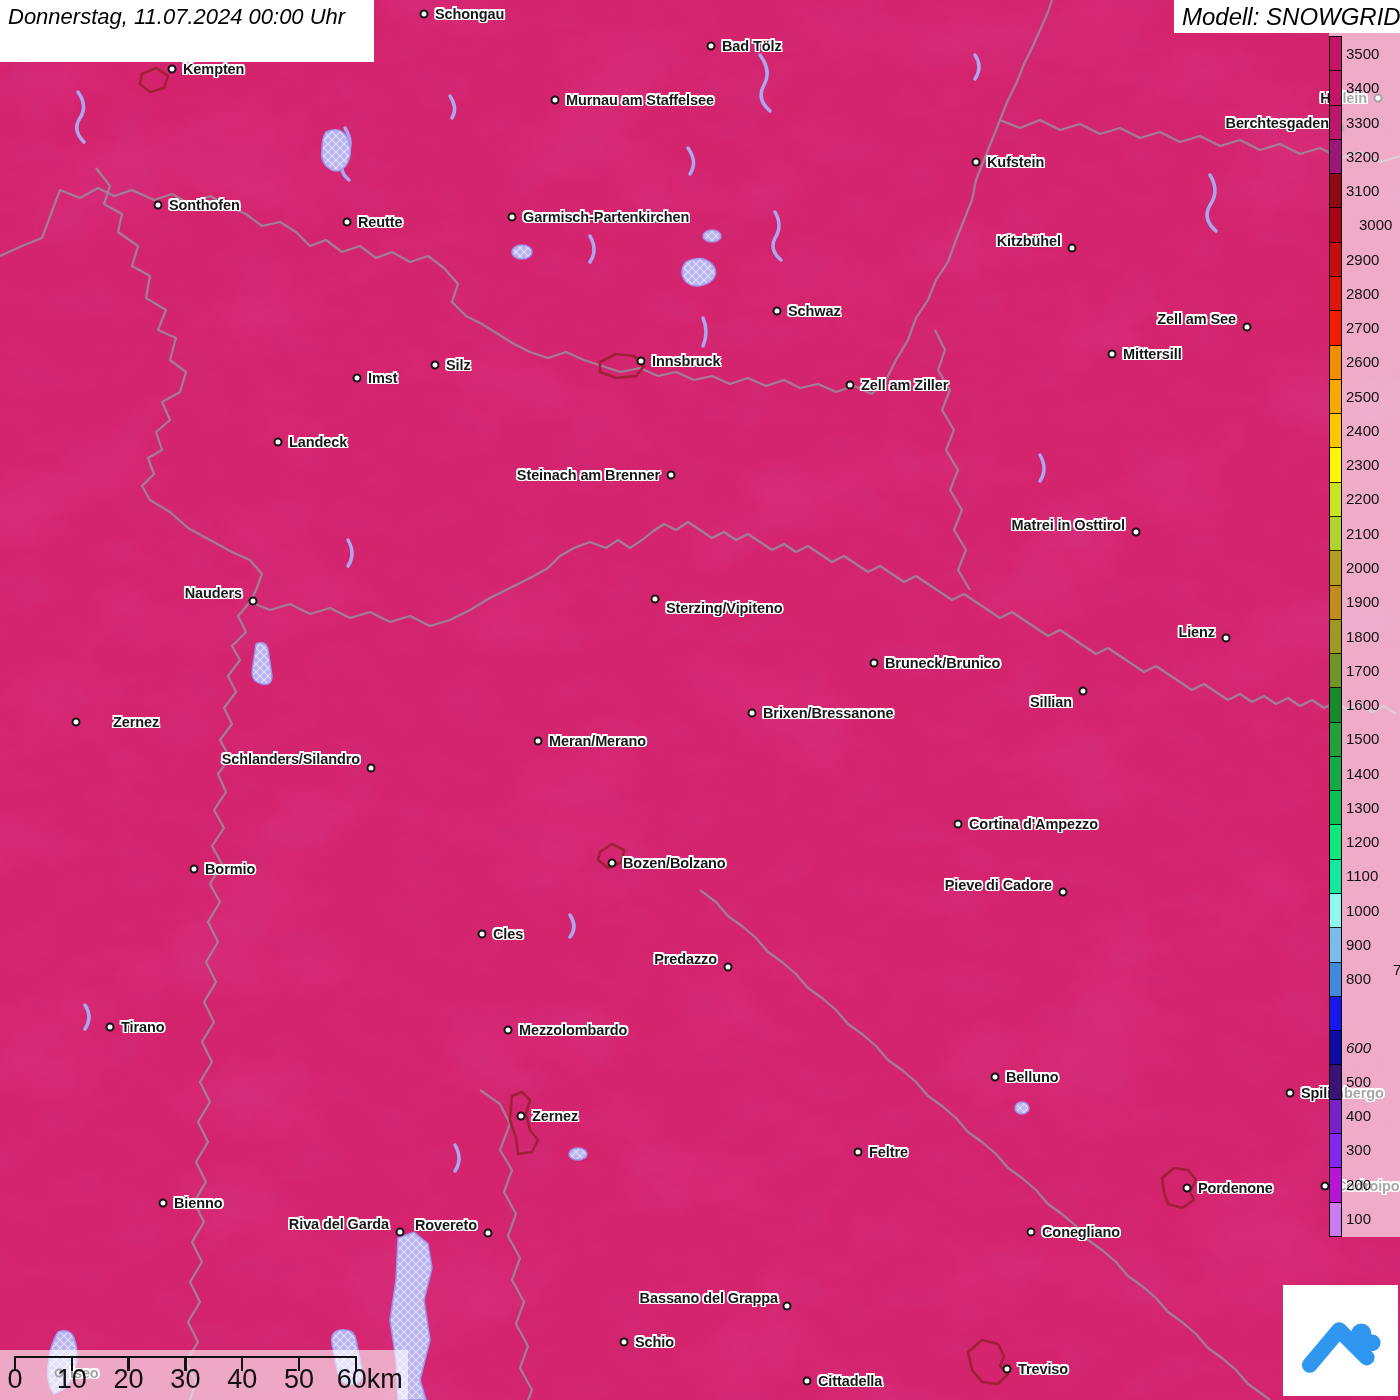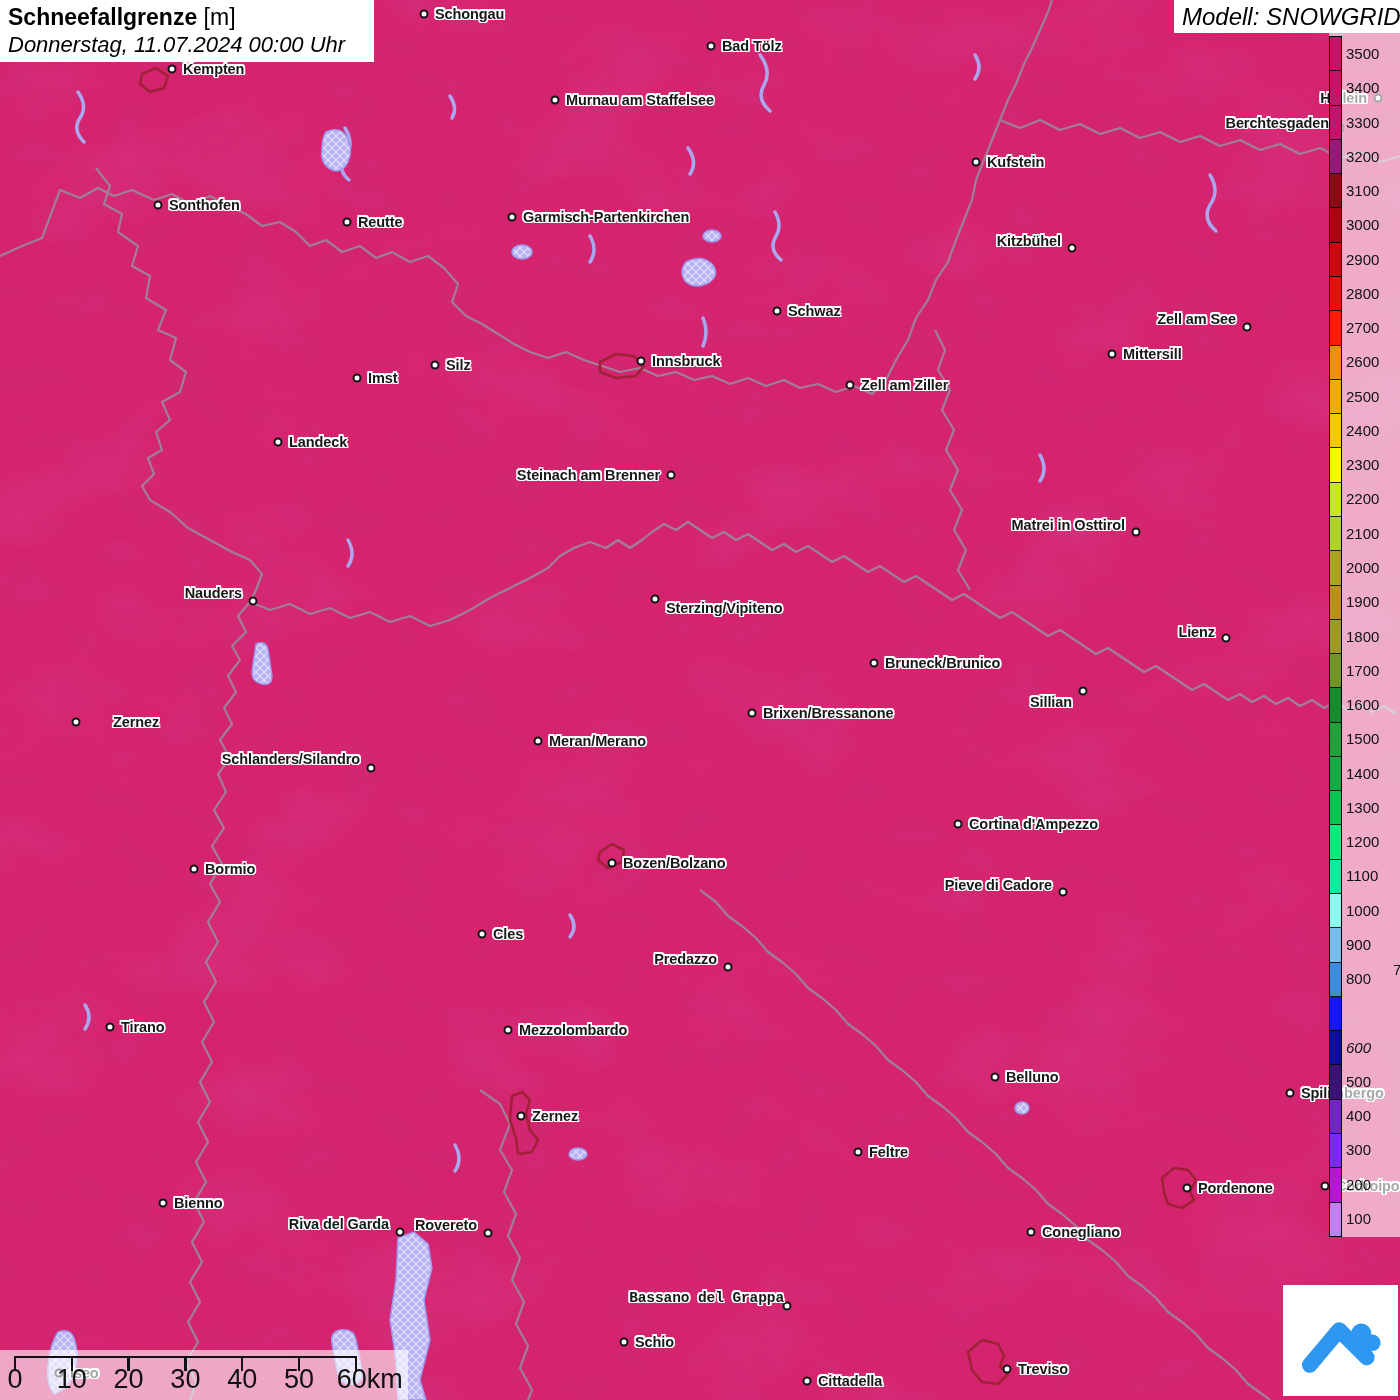--- a/index.html
+++ b/index.html
@@ -313,21 +313,21 @@
       <div class="city-marker" style="left: 488px; top: 1233px;">
         <span class="city-dot"></span>
         <span class="city-label" style="top: -8px; right: 11px;">Rovereto</span>
       </div>
       <div class="city-marker" style="left: 1031px; top: 1232px;">
         <span class="city-dot"></span>
         <span class="city-label" style="top: 0px; left: 11px;">Conegliano</span>
       </div>
       <div class="city-marker" style="left: 787px; top: 1306px;">
         <span class="city-dot"></span>
-        <span class="city-label" style="top: -8px; right: 3px; font-family: Liberation Mono, monospace;">Bassano del Grappa</span>
+        <span class="city-label" style="top: -8px; right: 9px;">Bassano del Grappa</span>
       </div>
       <div class="city-marker" style="left: 624px; top: 1342px;">
         <span class="city-dot"></span>
         <span class="city-label" style="top: 0px; left: 11px;">Schio</span>
       </div>
       <div class="city-marker" style="left: 1007px; top: 1369px;">
         <span class="city-dot"></span>
         <span class="city-label" style="top: 0px; left: 11px;">Treviso</span>
       </div>
       <div class="city-marker" style="left: 807px; top: 1381px;">
@@ -397,21 +397,21 @@
         <div class="seg" style="background: rgb(132, 38, 242);"></div>
         <div class="seg" style="background: rgb(183, 20, 216);"></div>
         <div class="seg" style="background: rgb(201, 123, 242);"></div>
       </div>
     <div id="legend-labels">
         <span class="legend-label" style="top: 20.1286px;">3500</span>
         <span class="legend-label" style="top: 54.3857px;">3400</span>
         <span class="legend-label" style="top: 88.6429px;">3300</span>
         <span class="legend-label" style="top: 122.9px;">3200</span>
         <span class="legend-label" style="top: 157.157px;">3100</span>
-        <span class="legend-label" style="top: 191.414px;">3000</span>
+        <span class="legend-label" style="top: 191.414px; margin-left: 13px;">3000</span>
         <span class="legend-label" style="top: 225.671px;">2900</span>
         <span class="legend-label" style="top: 259.929px;">2800</span>
         <span class="legend-label" style="top: 294.186px;">2700</span>
         <span class="legend-label" style="top: 328.443px;">2600</span>
         <span class="legend-label" style="top: 362.7px;">2500</span>
         <span class="legend-label" style="top: 396.957px;">2400</span>
         <span class="legend-label" style="top: 431.214px;">2300</span>
         <span class="legend-label" style="top: 465.471px;">2200</span>
         <span class="legend-label" style="top: 499.729px;">2100</span>
         <span class="legend-label" style="top: 533.986px;">2000</span>
@@ -431,21 +431,20 @@
         <span class="legend-label" style="top: 1013.59px; font-style: italic;">600</span>
         <span class="legend-label" style="top: 1047.84px;">500</span>
         <span class="legend-label" style="top: 1082.1px;">400</span>
         <span class="legend-label" style="top: 1116.36px;">300</span>
         <span class="legend-label" style="top: 1150.61px;">200</span>
         <span class="legend-label" style="top: 1184.87px;">100</span>
       </div>
   </div>
 
   <div class="titlebox">
-    <div class="l1"><span class="head">Schneefallgrenze</span> <span>[m]</span></div>
     <div class="l2">Donnerstag, 11.07.2024 00:00 Uhr</div>
   </div>
 
   <div class="modelbox">Modell: SNOWGRID</div>
 
 
   <div class="blue-box">
     <svg width="92" height="92" viewBox="0 0 100 100">
       <g fill="#2f97f0">
         <path d="M16,76 L48,38 L78,68" fill="none" stroke="#2f97f0" stroke-width="17" stroke-linecap="round" stroke-linejoin="round"></path>

